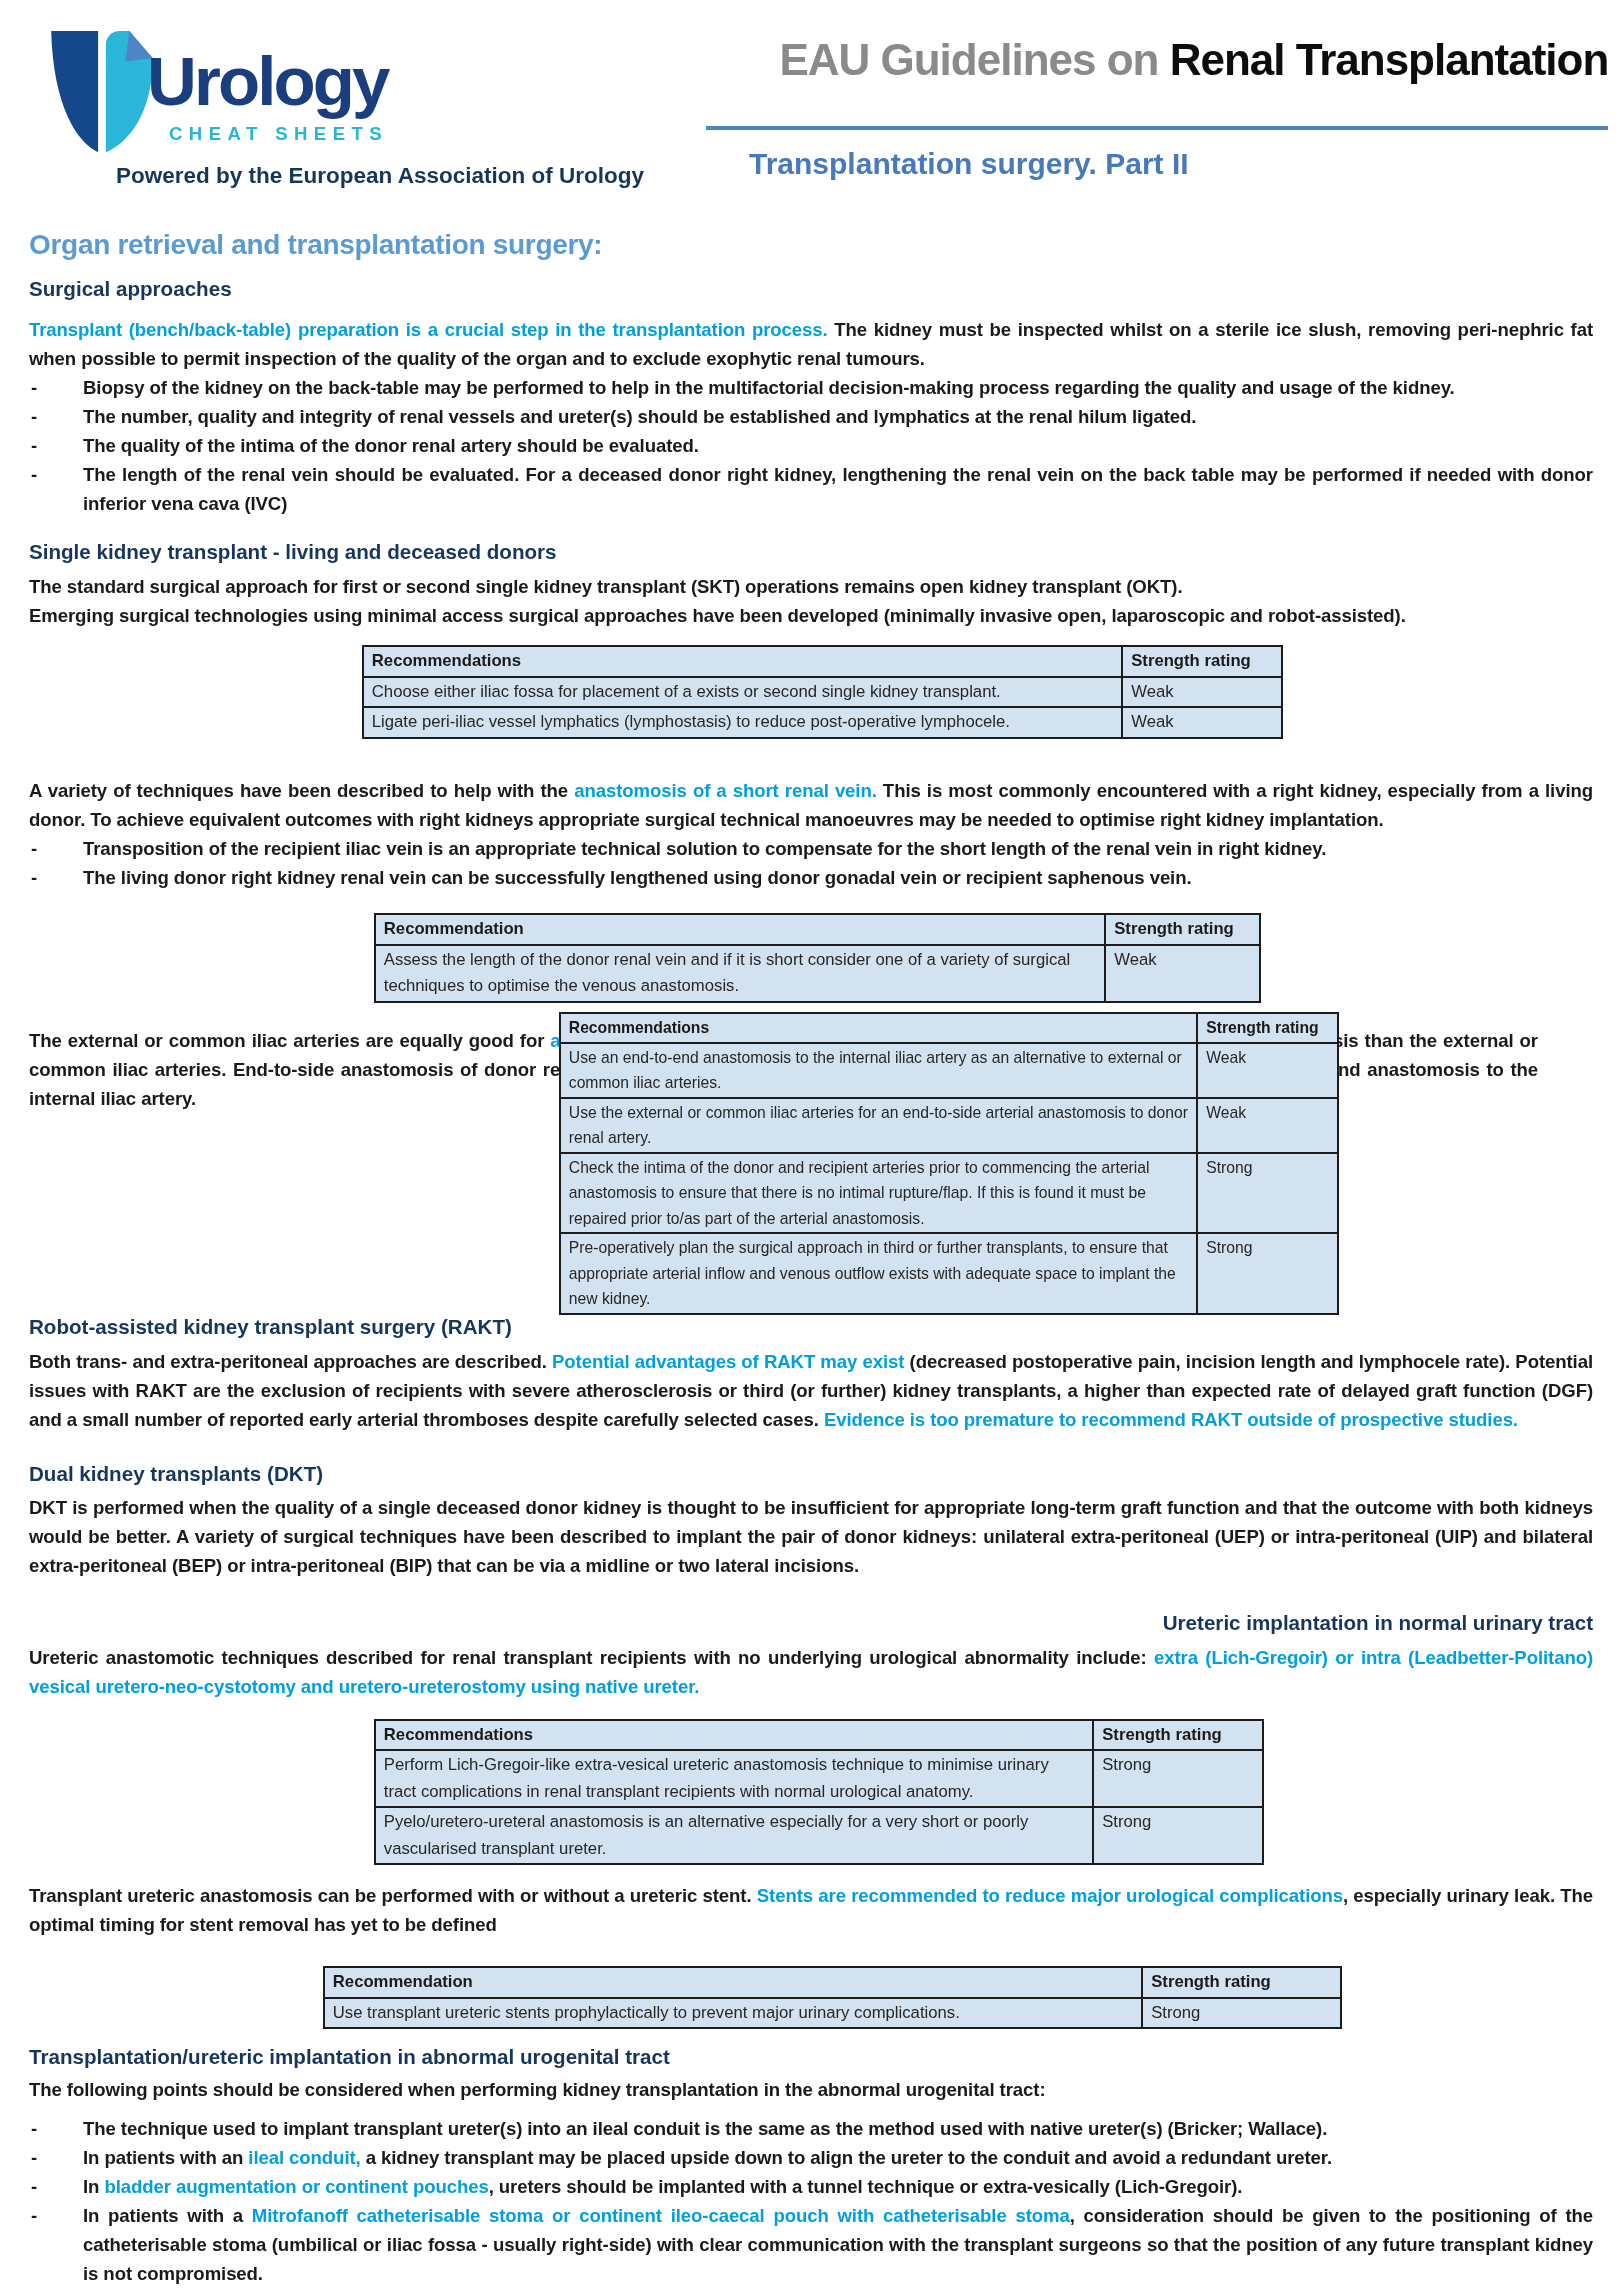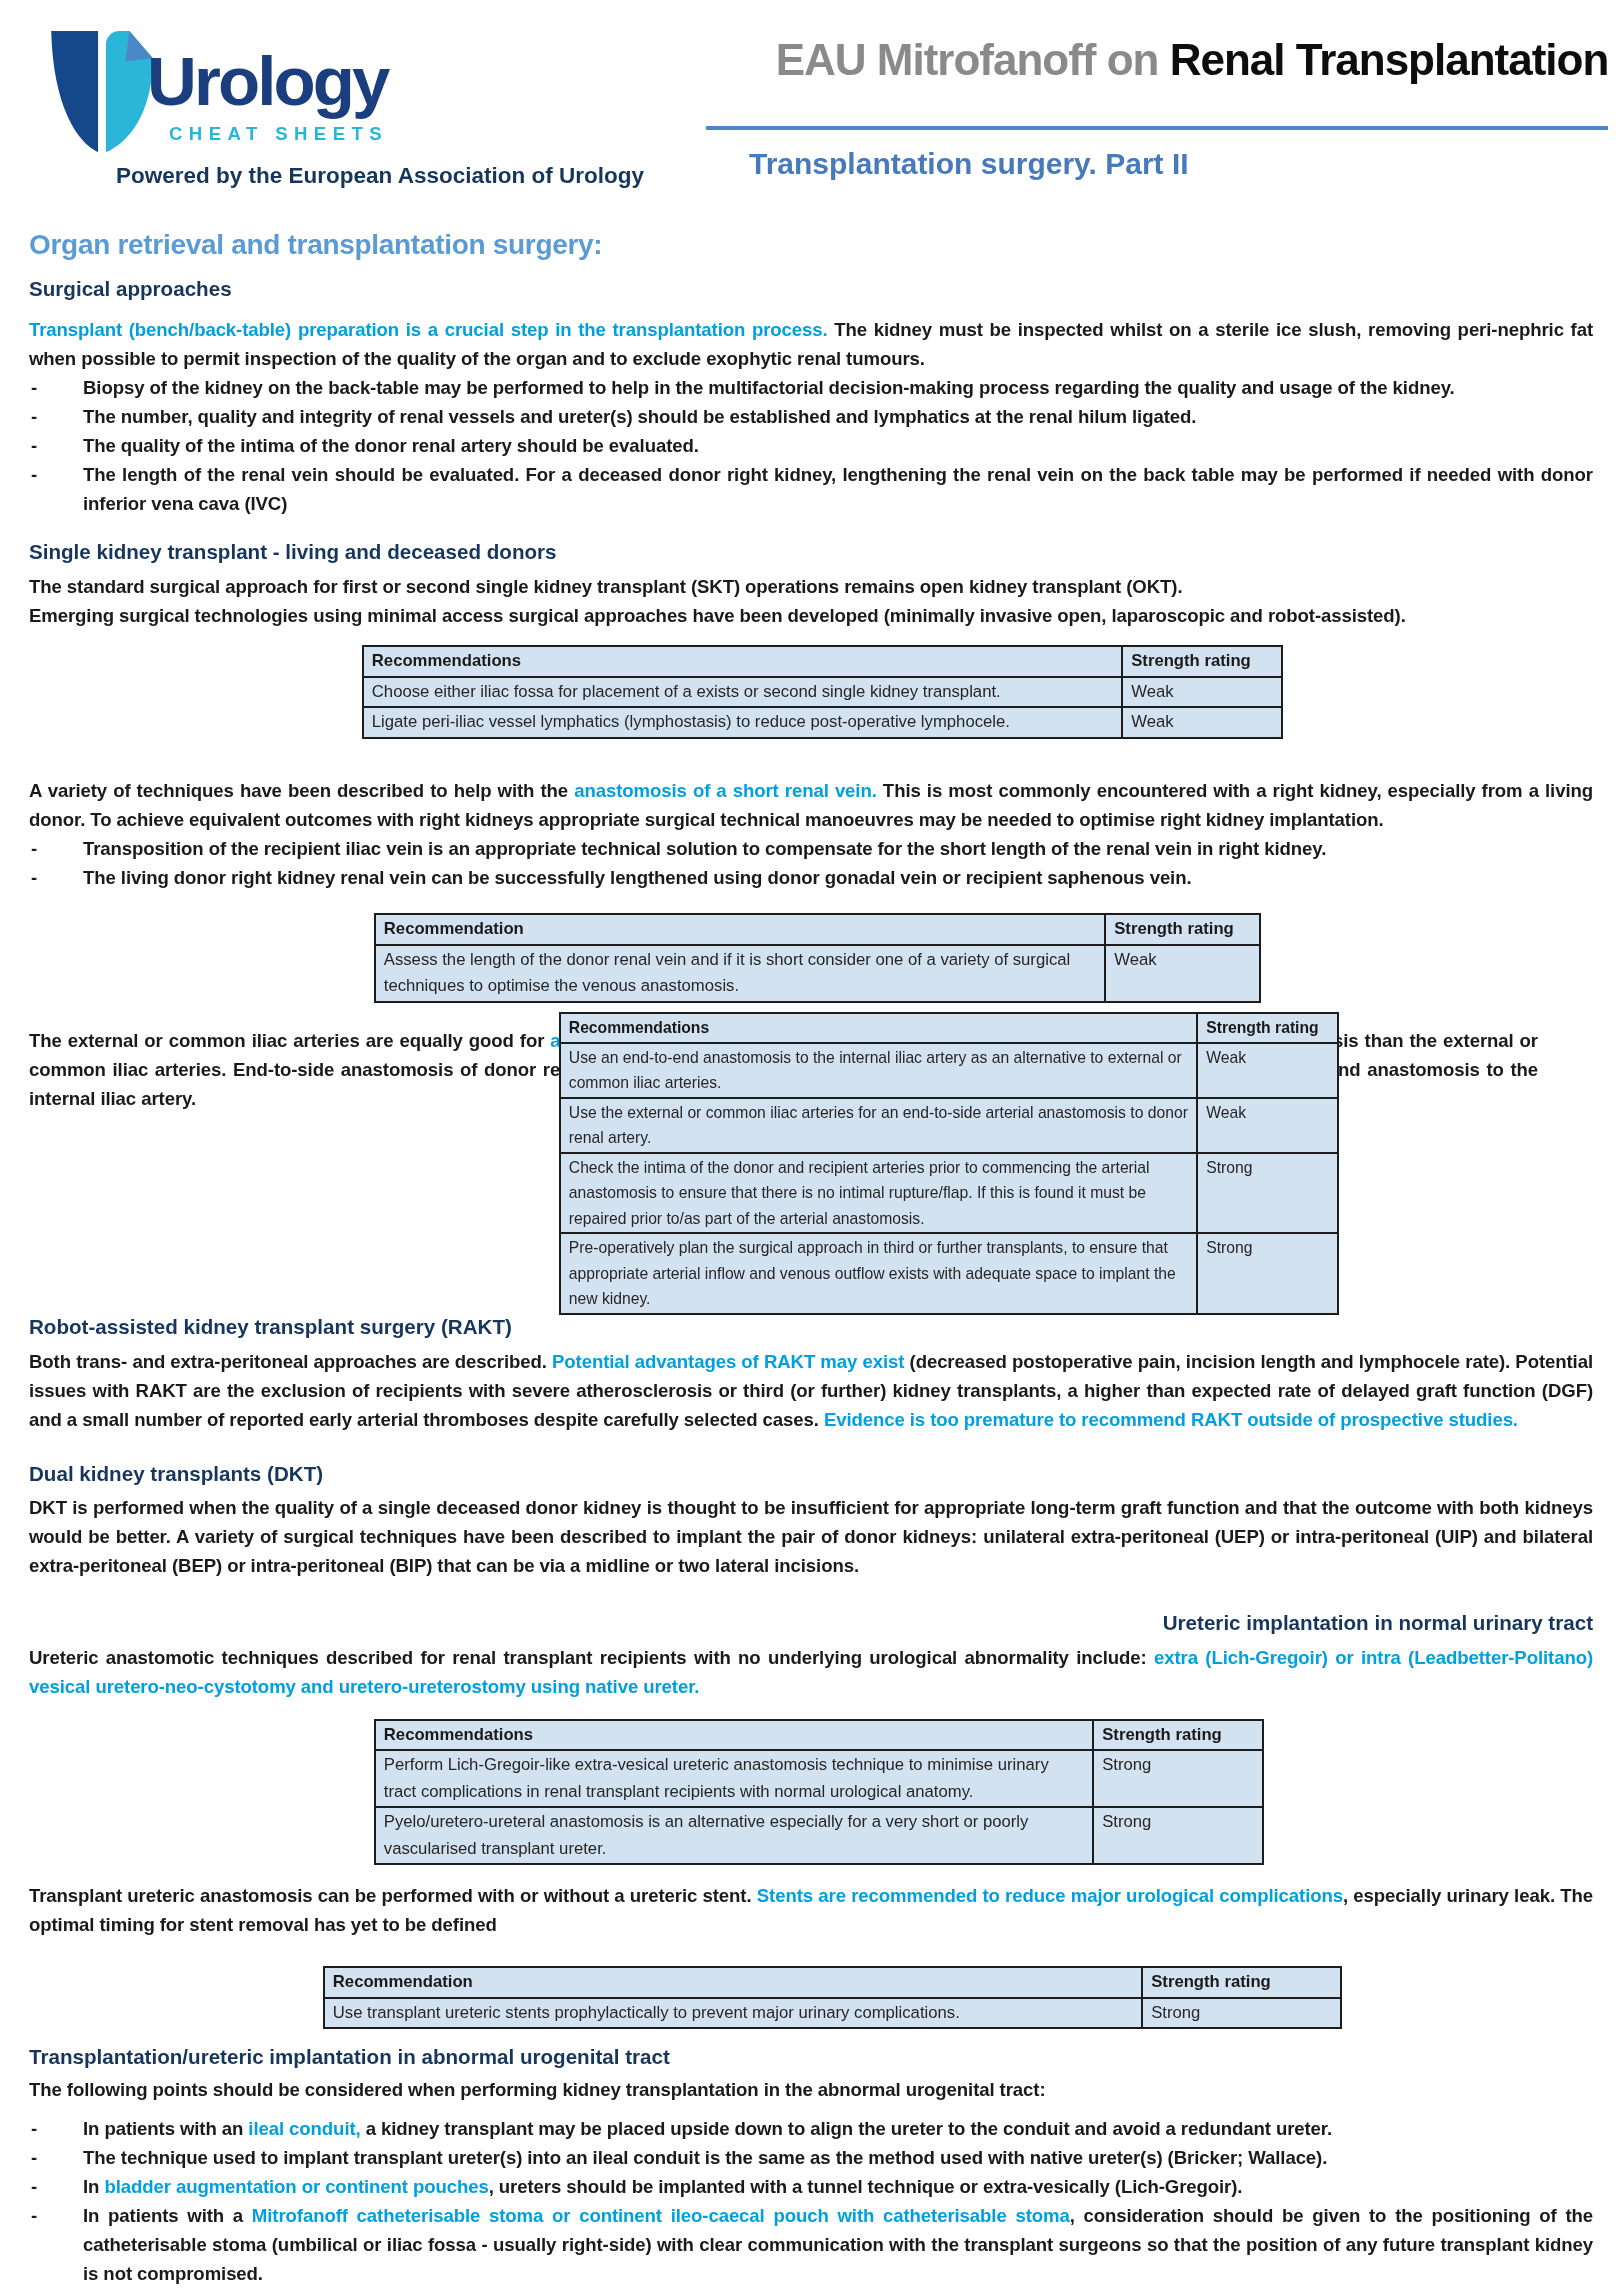--- a/index.html
+++ b/index.html
@@ -53,21 +53,21 @@
   <div class="header">
     <svg class="shield" width="110" height="129" viewBox="0 0 112 132">
       <path d="M4 2 L52 2 L52 126 C30 116 6 78 4 2 Z" fill="#15488a"></path>
       <path d="M60 16 C60 8 66 2 74 2 L84 2 L108 30 L108 36 C106 86 84 116 60 126 Z" fill="#2ab5d9"></path>
       <path d="M84 2 L108 30 L80 33 Z" fill="#4a86c8"></path>
     </svg>
     <div class="brand-word">Urology</div>
     <div class="brand-tag">CHEAT SHEETS</div>
     <div class="powered">Powered by the European Association of Urology</div>
     <div class="doc-title">
-      <span class="gray">EAU Mitrofanoff on</span>
+      <span class="gray">EAU Guidelines on</span>
       <span class="black">Renal Transplantation</span>
     </div>
     <div class="title-rule"></div>
     <div class="doc-subtitle">Transplantation surgery. Part II</div>
   </div>
 
   <div class="bodywrap">
 
     <div class="h-light">Organ retrieval and transplantation surgery:</div>
 
@@ -163,22 +163,22 @@
         <td>Use transplant ureteric stents prophylactically to prevent major urinary complications.</td>
         <td class="c2">Strong</td>
       </tr>
     </tbody>
       </table>
 
     <div class="h-navy" style="margin-top:15.7px;">Transplantation/ureteric implantation in abnormal urogenital tract</div>
     <p class="p" style="margin-top:5.9px;">The following points should be considered when performing kidney transplantation in the abnormal urogenital tract:</p>
 
     <div class="bullets" style="margin-top:9.8px;">
+      <div class="bullet"><span>The technique used to implant transplant ureter(s) into an ileal conduit is the same as the method used with native ureter(s) (Bricker; Wallace).</span><span class="hl"></span><span></span></div>
       <div class="bullet"><span>In patients with an </span><span class="hl">ileal conduit,</span><span> a kidney transplant may be placed upside down to align the ureter to the conduit and avoid a redundant ureter.</span></div>
-      <div class="bullet"><span>The technique used to implant transplant ureter(s) into an ileal conduit is the same as the method used with native ureter(s) (Bricker; Wallace).</span><span class="hl"></span><span></span></div>
       <div class="bullet"><span>In </span><span class="hl">bladder augmentation or continent pouches</span><span>, ureters should be implanted with a tunnel technique or extra-vesically (Lich-Gregoir).</span></div>
       <div class="bullet"><span>In patients with a </span><span class="hl">Mitrofanoff catheterisable stoma or continent ileo-caecal pouch with catheterisable stoma</span><span>, consideration should be given to the positioning of the catheterisable stoma (umbilical or iliac fossa - usually right-side) with clear communication with the transplant surgeons so that the position of any future transplant kidney is not compromised.</span></div>
     </div>
 
   </div>
 
   <table class="rec small t3">
     <tbody>
         <tr>
       <th>Recommendations</th>

